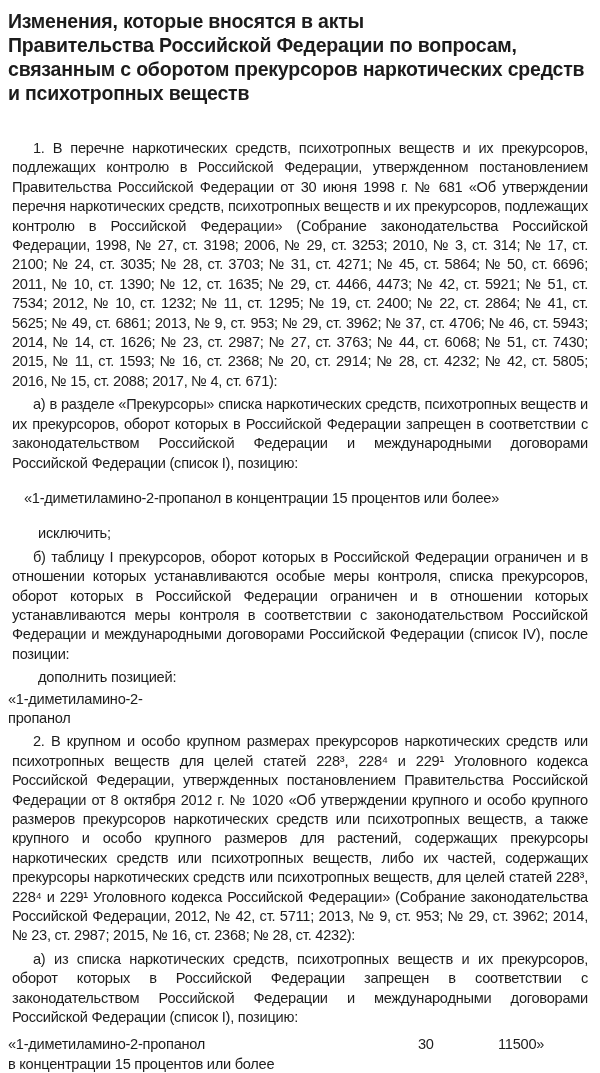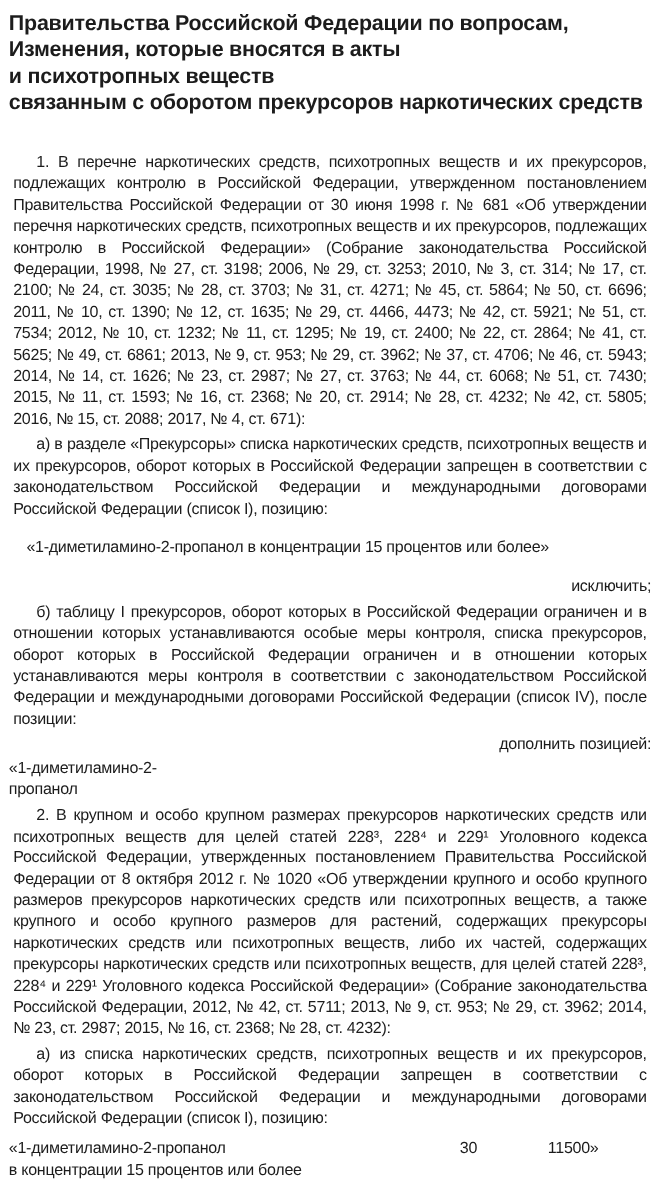--- a/index.html
+++ b/index.html
@@ -42,21 +42,21 @@
     line-height: 19.4px;
     letter-spacing: -0.25px;
     text-align: left;
     text-indent: 0;
   }
   p.action {
     margin: 0;
     font-size: 14.6px;
     line-height: 19.4px;
     letter-spacing: -0.25px;
-    text-align: right;
+    text-align: left;
     text-indent: 0;
     padding-left: 30px;
   }
   .trow {
     display: grid;
     grid-template-columns: 188px 222px 80px 1fr;
     font-size: 14.6px;
     line-height: 19.4px;
     letter-spacing: -0.25px;
   }
@@ -65,24 +65,24 @@
   .mt2  { margin-top: 2px; }
   .mt8  { margin-top: 8px; }
   .mt12 { margin-top: 12px; }
 </style>
 </head>
 <body>
 
 <div class="doc">
 
   <h1 class="title">
+    <div>Изменения, которые вносятся в акты</div>
     <div>Правительства Российской Федерации по вопросам,</div>
-    <div>Изменения, которые вносятся в акты</div>
+    <div>связанным с оборотом прекурсоров наркотических средств</div>
     <div>и психотропных веществ</div>
-    <div>связанным с оборотом прекурсоров наркотических средств</div>
   </h1>
 
   <p class="body">1. В перечне наркотических средств, психотропных веществ и их прекурсоров, подлежащих контролю в Российской Федерации, утвержденном постановлением Правительства Российской Федерации от 30 июня 1998 г. № 681 «Об утверждении перечня наркотических средств, психотропных веществ и их прекурсоров, подлежащих контролю в Российской Федерации» (Собрание законодательства Российской Федерации, 1998, № 27, ст. 3198; 2006, № 29, ст. 3253; 2010, № 3, ст. 314; № 17, ст. 2100; № 24, ст. 3035; № 28, ст. 3703; № 31, ст. 4271; № 45, ст. 5864; № 50, ст. 6696; 2011, № 10, ст. 1390; № 12, ст. 1635; № 29, ст. 4466, 4473; № 42, ст. 5921; № 51, ст. 7534; 2012, № 10, ст. 1232; № 11, ст. 1295; № 19, ст. 2400; № 22, ст. 2864; № 41, ст. 5625; № 49, ст. 6861; 2013, № 9, ст. 953; № 29, ст. 3962; № 37, ст. 4706; № 46, ст. 5943; 2014, № 14, ст. 1626; № 23, ст. 2987; № 27, ст. 3763; № 44, ст. 6068; № 51, ст. 7430; 2015, № 11, ст. 1593; № 16, ст. 2368; № 20, ст. 2914; № 28, ст. 4232; № 42, ст. 5805; 2016, № 15, ст. 2088; 2017, № 4, ст. 671):</p>
   <p class="body">а) в разделе «Прекурсоры» списка наркотических средств, психотропных веществ и их прекурсоров, оборот которых в Российской Федерации запрещен в соответствии с законодательством Российской Федерации и международными договорами Российской Федерации (список I), позицию:</p>
   <p class="quote-line">«1-диметиламино-2-пропанол в концентрации 15 процентов или более»</p>
   <p class="action">исключить;</p>
   <p class="body">б) таблицу I прекурсоров, оборот которых в Российской Федерации ограничен и в отношении которых устанавливаются особые меры контроля, списка прекурсоров, оборот которых в Российской Федерации ограничен и в отношении которых устанавливаются меры контроля в соответствии с законодательством Российской Федерации и международными договорами Российской Федерации (список IV), после позиции:</p>
 
 
   <p class="action mt8">дополнить позицией:</p>

